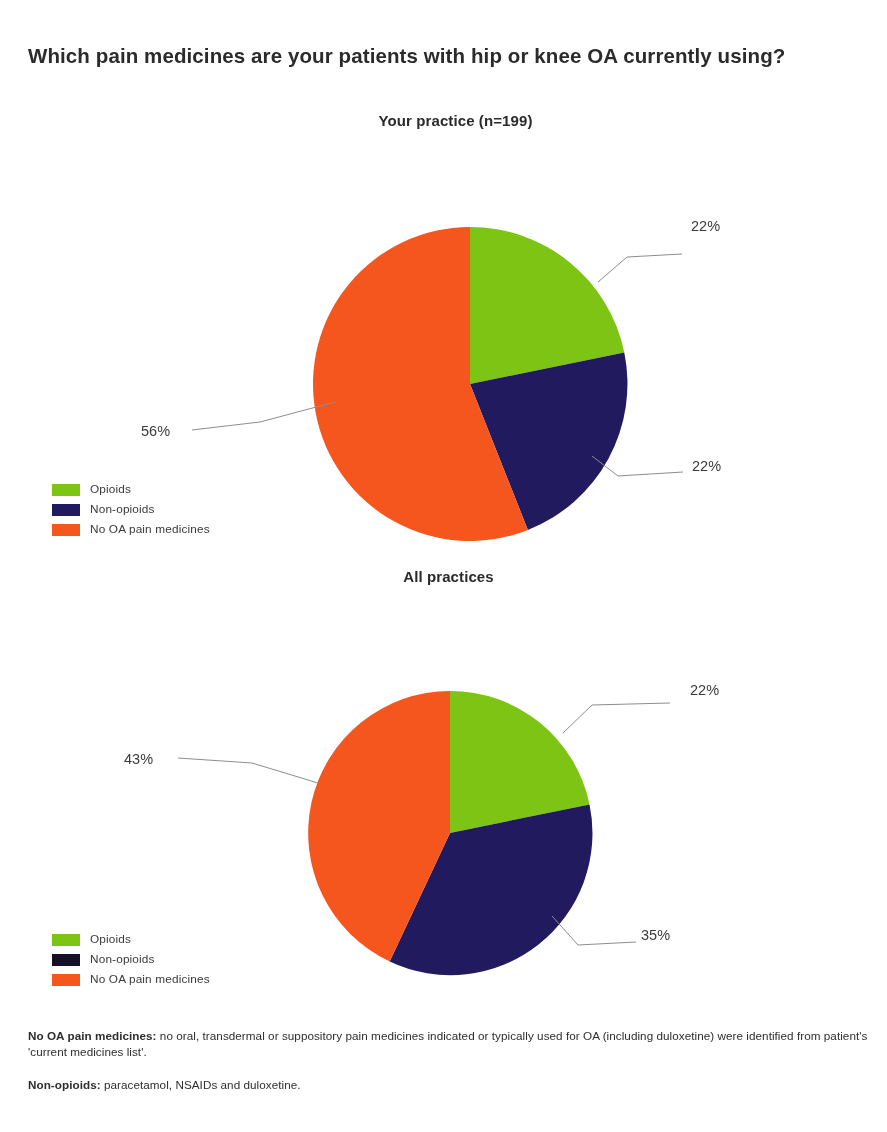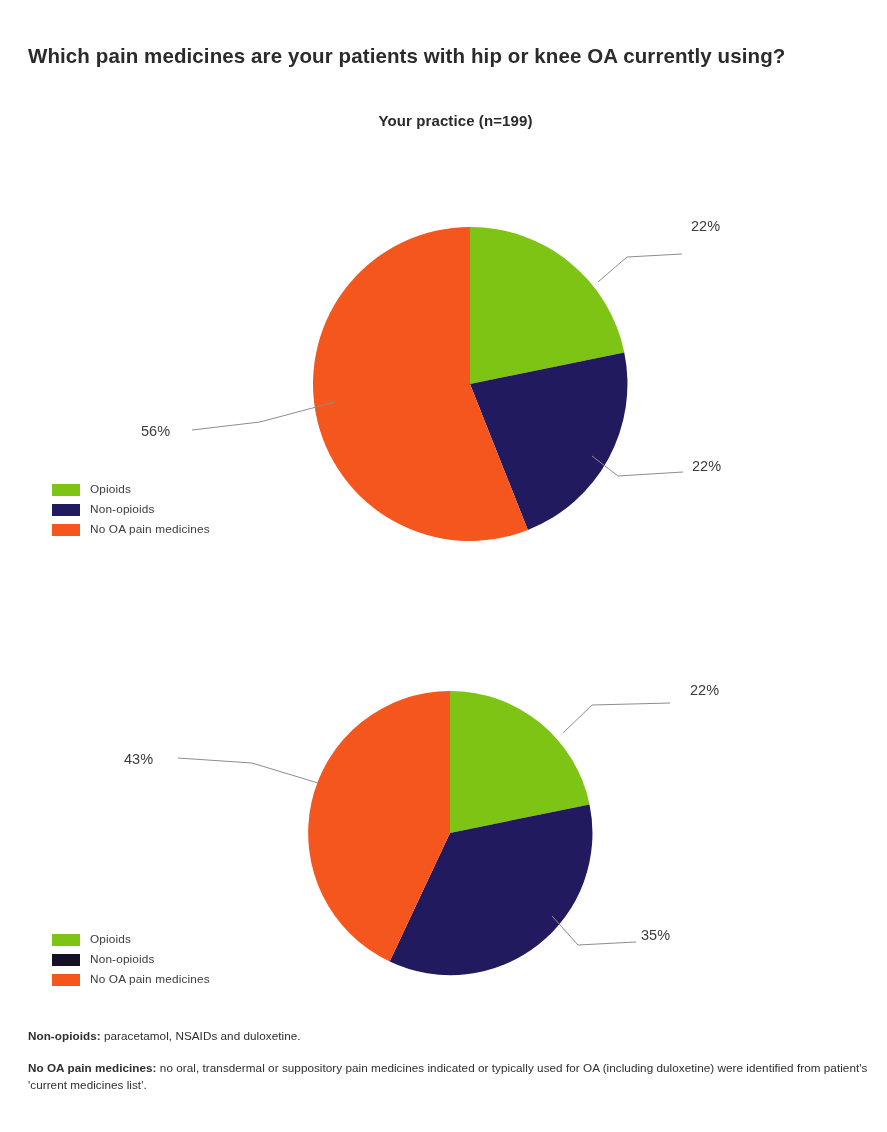--- a/index.html
+++ b/index.html
@@ -160,20 +160,21 @@
       <span class="legend-swatch" style="background:#211a5e"></span>
       <span class="legend-label">Non-opioids</span>
     </div>
     <div class="legend-row">
       <span class="legend-swatch" style="background:#f4561e"></span>
       <span class="legend-label">No OA pain medicines</span>
     </div>
   </div>
 
   <div class="chart-block" id="chart-2">
+    <div class="chart-title">All practices</div>
 
     <svg class="plot-svg" height="448" viewBox="0 0 887 448">
 
       <path d="M 450 265 L 450 123 A 142 142 0 0 1 589.53 236.41 Z" fill="#7DC415"></path>
 
       <path d="M 450 265 L 589.53 236.41 A 142 142 0 0 1 389.69 393.48 Z" fill="#211a5e"></path>
 
       <path d="M 450 265 L 389.69 393.48 A 142 142 0 0 1 450 123 Z" fill="#f4561e"></path>
 
       <polyline class="leader" points="563,165 592,137 670,135"></polyline>
@@ -197,20 +198,20 @@
       <span class="legend-label">Non-opioids</span>
     </div>
     <div class="legend-row">
       <span class="legend-swatch" style="background:#f4561e"></span>
       <span class="legend-label">No OA pain medicines</span>
     </div>
   </div>
 
   <div class="footnotes">
     <p class="footnote">
+      <b>No OA pain medicines:</b><span> no oral, transdermal or suppository pain medicines indicated or typically used for OA (including duloxetine) were identified from patient's 'current medicines list'.</span>
+    </p>
+    <p class="footnote">
       <b>Non-opioids:</b><span> paracetamol, NSAIDs and duloxetine.</span>
     </p>
-    <p class="footnote">
-      <b>No OA pain medicines:</b><span> no oral, transdermal or suppository pain medicines indicated or typically used for OA (including duloxetine) were identified from patient's 'current medicines list'.</span>
-    </p>
   </div>
 
 </div>
 
 </body></html>

